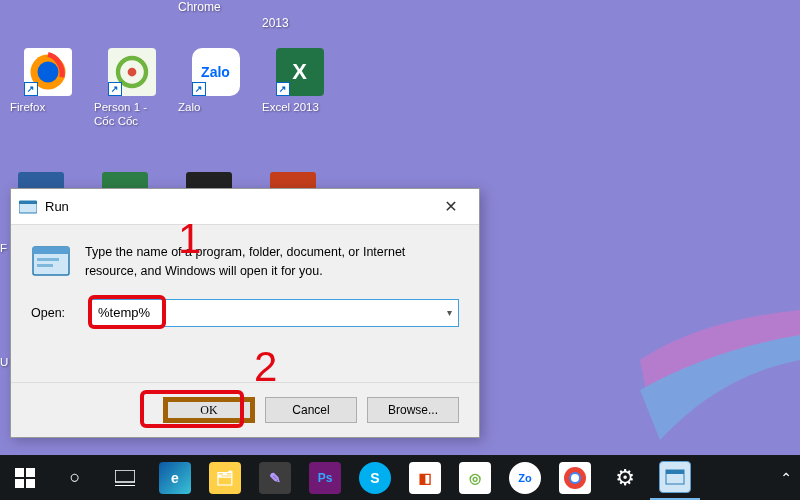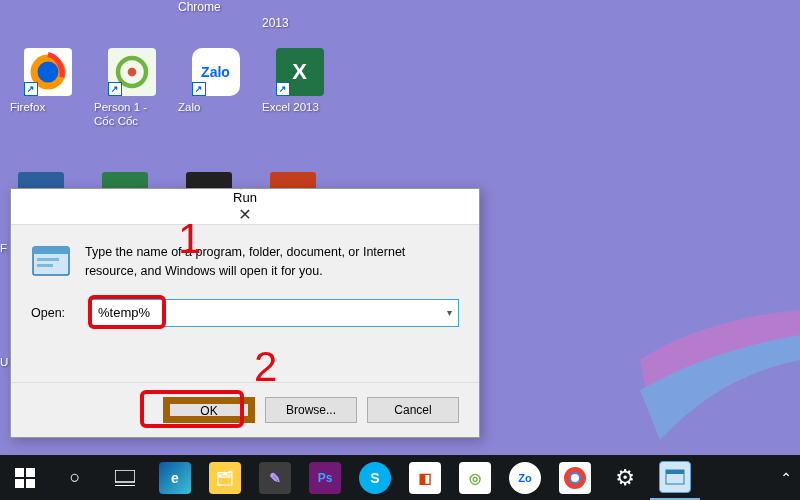--- a/index.html
+++ b/index.html
@@ -25,36 +25,35 @@
     left: 10px; top: 188px;
     width: 470px; height: 250px;
     background: #f0f0f0;
     border: 1px solid #999;
     box-shadow: 3px 3px 12px rgba(0,0,0,0.25);
   }
   .titlebar {
     height: 36px; background: #fff;
     display:flex; align-items:center; padding: 0 8px;
     border-bottom: 1px solid #ddd;
-    flex-direction: column;
   }
   .titlebar .ticon { width:18px; height:16px; margin-right:8px; }
   .titlebar .ttext { flex:1; font-size:13px; color:#000; }
   .close-btn { width:40px; height:28px; display:flex;align-items:center;justify-content:center; font-size:16px; color:#333; cursor:pointer; }
   .dialog-body { padding: 18px 20px 10px 20px; background:#f0f0f0; }
   .body-row { display:flex; gap:14px; margin-bottom:18px; }
   .big-icon { width:40px; height:36px; flex-shrink:0; }
   .instr { font-size:12.5px; color:#000; line-height:1.5; }
   .open-row { display:flex; align-items:center; gap:16px; margin-bottom:30px; }
   .open-label { font-size:12.5px; width:42px; }
   .combo { flex:1; height:28px; border:1px solid #40a0e0; background:#fff; display:flex; align-items:center; justify-content:space-between; padding:0 6px 0 8px; font-size:13px; }
   .combo .caret { font-size:10px; color:#555; }
   .btn-row { background:#f0f0f0; border-top:1px solid #ddd; padding:14px 20px; display:flex; gap:10px; justify-content:flex-end; position:absolute; bottom:0; left:0; right:0; }
   .btn { width:92px; height:26px; background:#e1e1e1; border:1px solid #adadad; font-size:12px; cursor:pointer; }
-  .btn.primary { border:7px solid #a16207; }
+  .btn.primary { border:5px solid #a16207;font-family:Liberation Serif, serif; }
   
   .ann-box { position:absolute; border:4px solid #e30613; border-radius:6px; pointer-events:none; }
   .ann-num { position:absolute; color:#e30613; font-size:42px; font-weight:400; font-family: Arial, sans-serif; pointer-events:none; }
   
   .taskbar {
     position:absolute; left:0; bottom:0; width:100%; height:45px;
     background:#16191c; display:flex; align-items:center;
   }
   .tb-item { width:50px; height:45px; display:flex; align-items:center; justify-content:center; color:#fff; font-size:18px; cursor:pointer; }
   .tb-app { width:32px; height:32px; border-radius:4px; display:flex;align-items:center;justify-content:center; font-size:14px; font-weight:bold; }
@@ -139,22 +138,22 @@
     <div class="open-row">
       <div class="open-label">Open:</div>
       <div class="combo">
         <span>%temp%</span>
         <span class="caret">▾</span>
       </div>
     </div>
   </div>
   <div class="btn-row">
     <button class="btn primary">OK</button>
+    <button class="btn">Cancel</button>
     <button class="btn">Browse...</button>
-    <button class="btn">Cancel</button>
   </div>
 </div>
 
 <div class="ann-box" style="left:88px; top:295px; width:78px; height:34px;"></div>
 <div class="ann-num" style="left:178px; top:215px;">1</div>
 <div class="ann-box" style="left:140px; top:390px; width:104px; height:38px;"></div>
 <div class="ann-num" style="left:254px; top:343px;">2</div>
 
 <div style="position:absolute; left:0; top:242px; color:#fff; font-size:11.5px; text-shadow:1px 1px 2px rgba(0,0,0,0.4);">F</div>
 <div style="position:absolute; left:0; top:356px; color:#fff; font-size:11.5px; text-shadow:1px 1px 2px rgba(0,0,0,0.4);">U</div>

